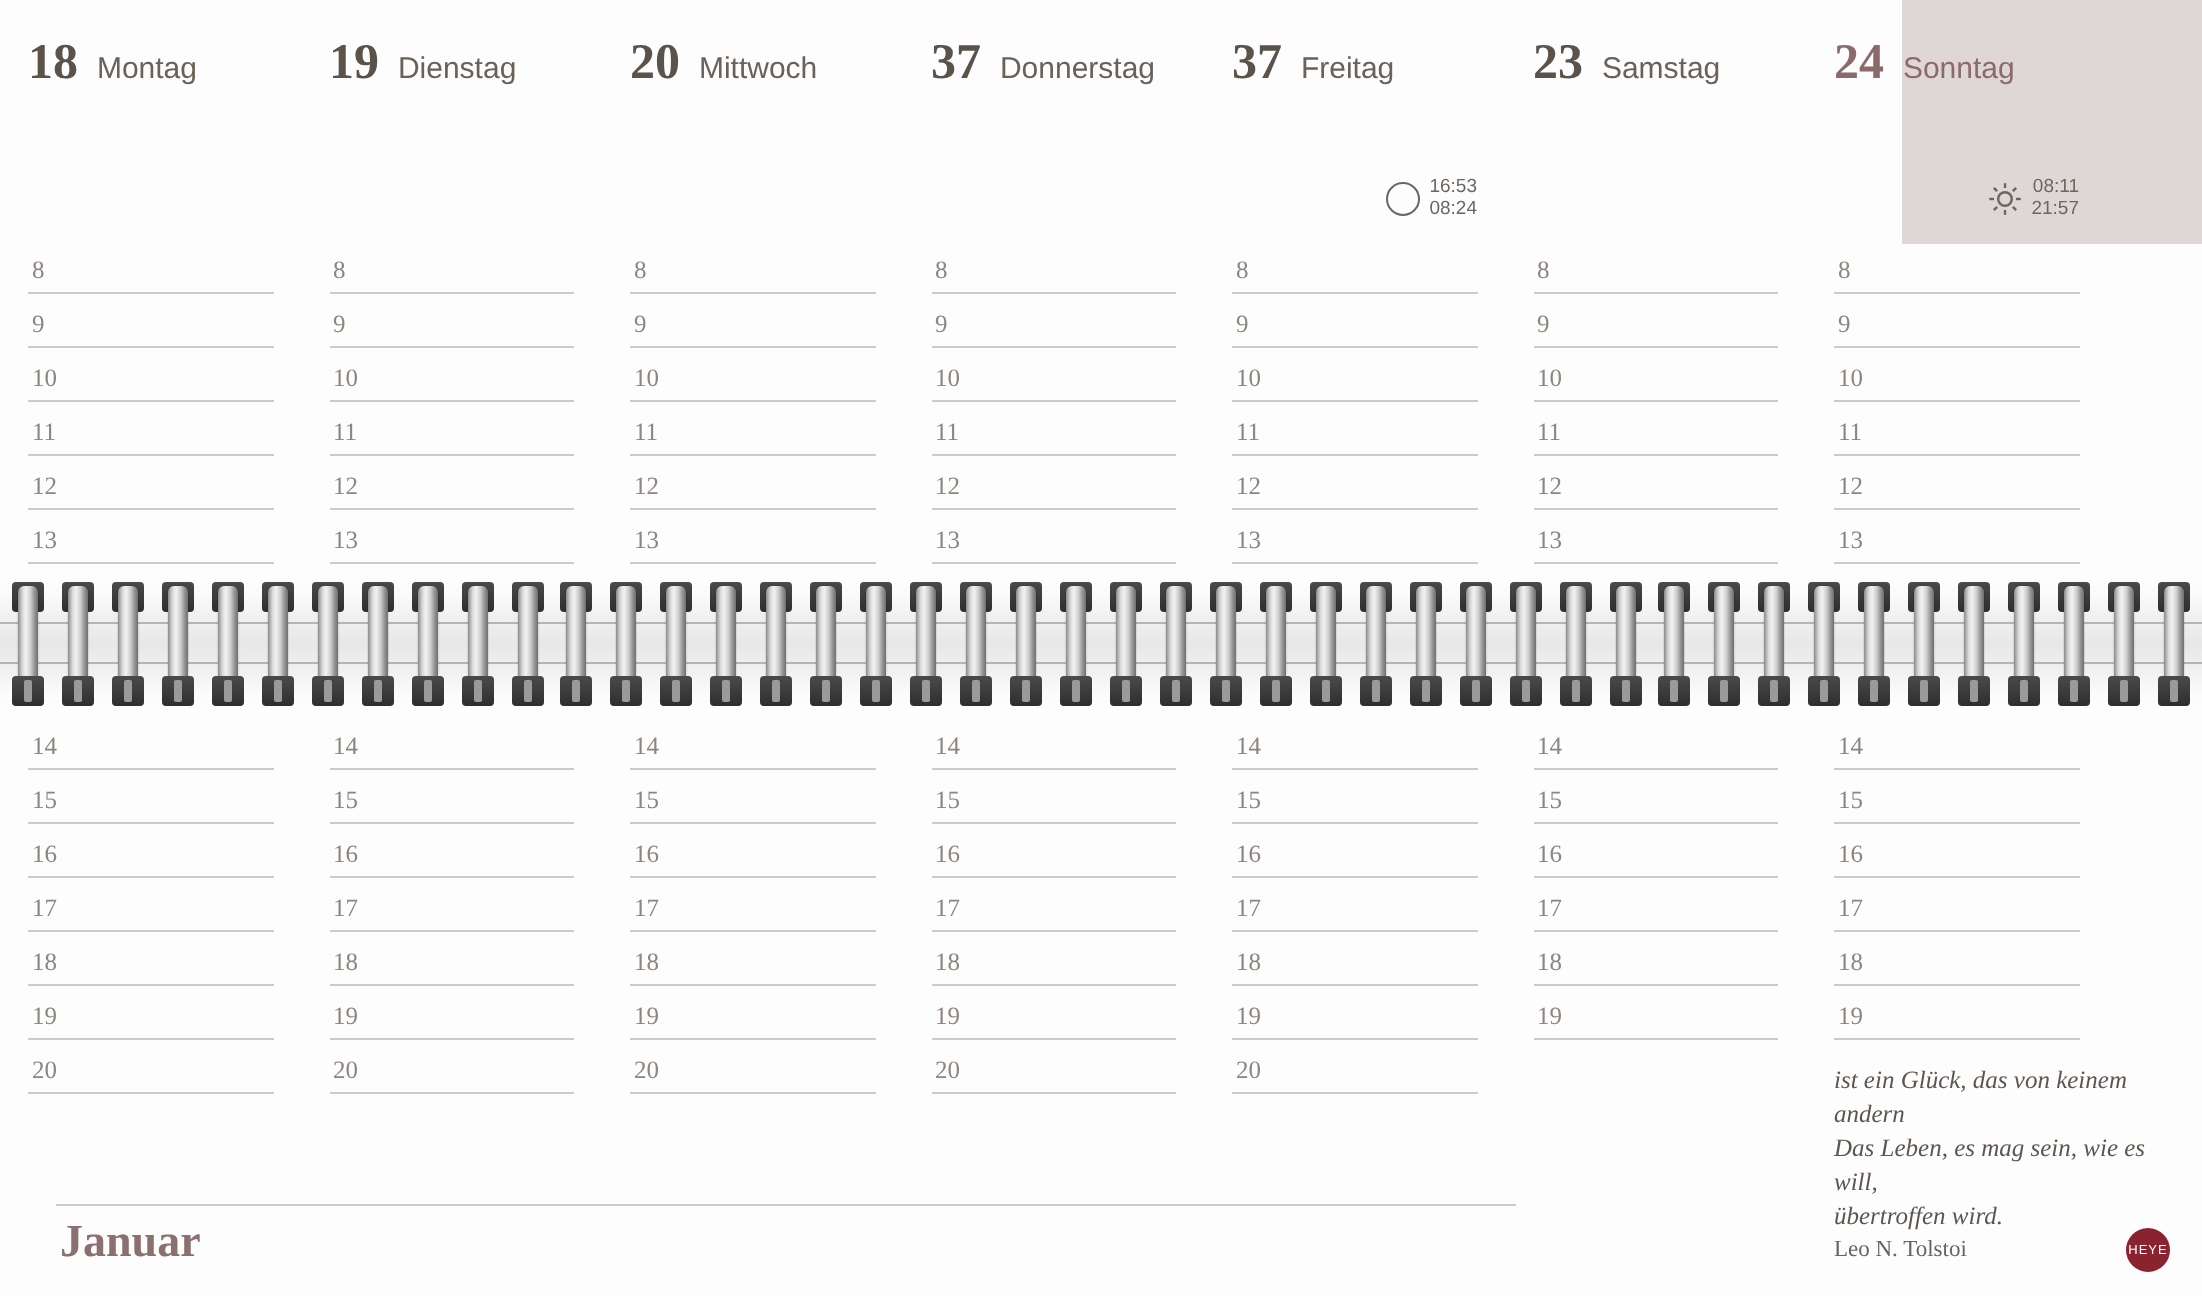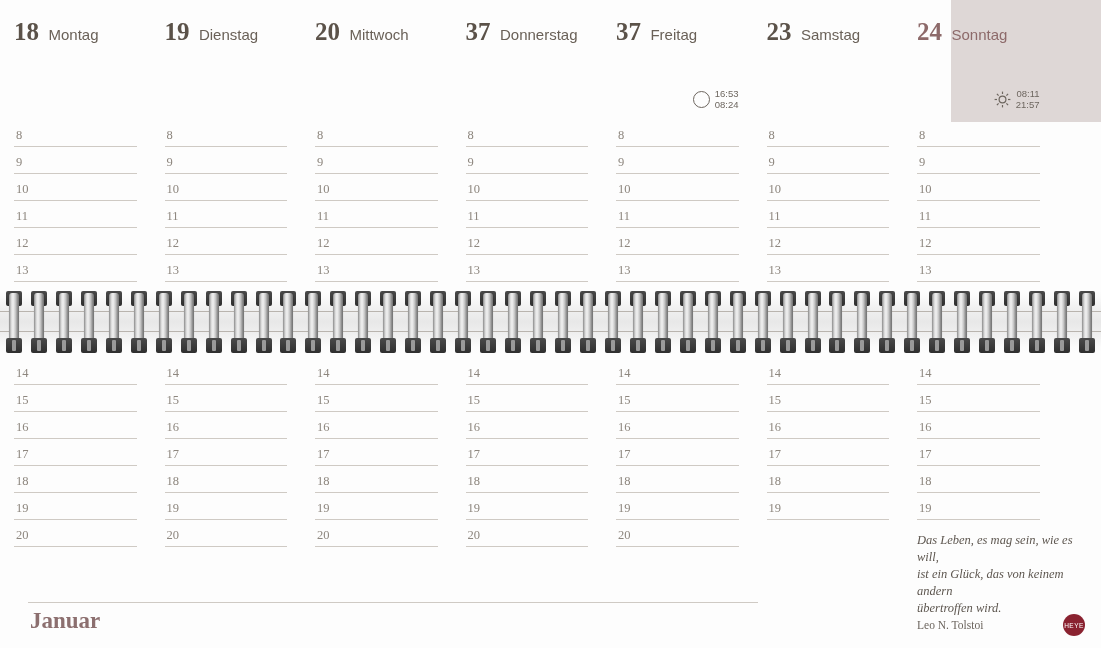--- a/index.html
+++ b/index.html
@@ -640,22 +640,22 @@
             </div>
           <div class="hour-row">
               <span class="hour-label">18</span>
             </div>
           <div class="hour-row">
               <span class="hour-label">19</span>
             </div>
         </div>
 
         <div class="quote">
+          <p>ist ein Glück, das von keinem andern</p>
           <p>Das Leben, es mag sein, wie es will,</p>
-          <p>ist ein Glück, das von keinem andern</p>
           <p>übertroffen wird.</p>
           <div class="author">Leo N. Tolstoi</div>
         </div>
       </div>
     </div>
   </div>
 
   <div class="spiral">
     <div class="spiral-band"></div>
     <div class="spiral-line l1"></div>

